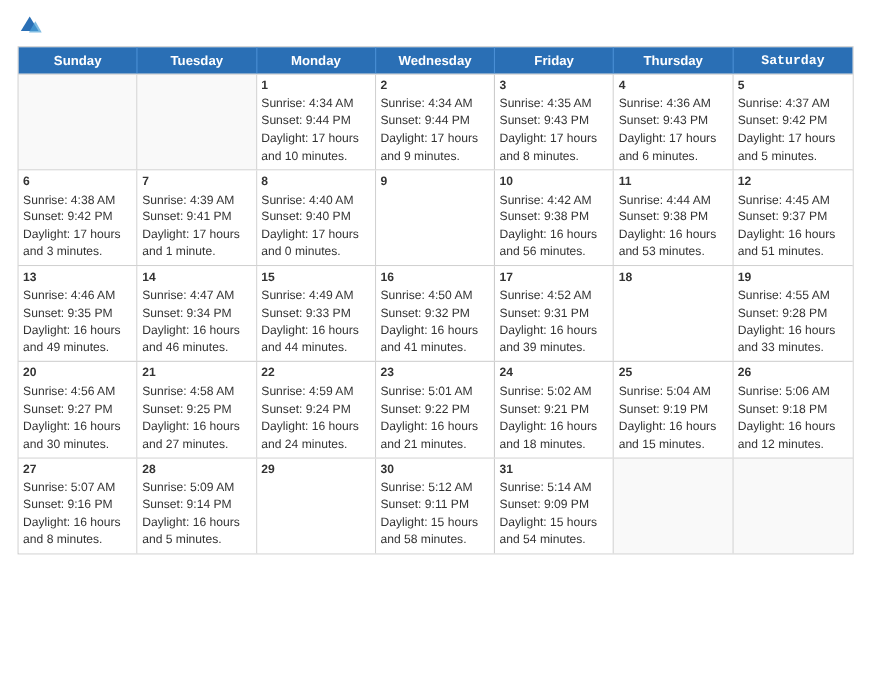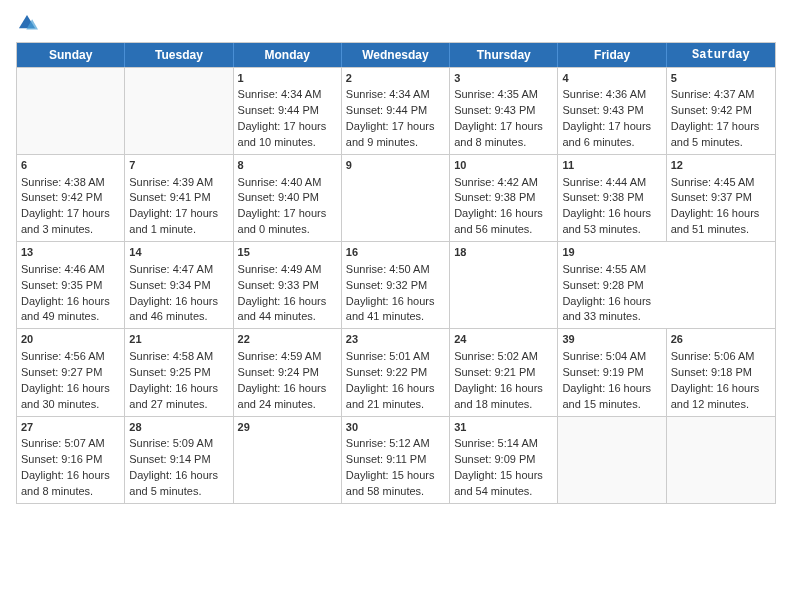--- a/index.html
+++ b/index.html
@@ -132,22 +132,22 @@
       <div class="location"></div>
     </div>
   </div>
 
   <div class="calendar">
     <div class="cal-header">
     <div class="cal-header-cell">Sunday</div>
         <div class="cal-header-cell">Tuesday</div>
         <div class="cal-header-cell">Monday</div>
         <div class="cal-header-cell">Wednesday</div>
+        <div class="cal-header-cell">Friday</div>
         <div class="cal-header-cell">Thursday</div>
-        <div class="cal-header-cell">Friday</div>
         <div class="cal-header-cell">Saturday</div>
       </div>
     <div class="cal-body">
     <div class="cal-row">
           <div class="cal-cell empty"></div>
           <div class="cal-cell empty"></div>
           <div class="cal-cell"><span class="day-number">1</span><span class="info">Sunrise: 4:34 AM
 Sunset: 9:44 PM
 Daylight: 17 hours and 10 minutes.</span></div>
           <div class="cal-cell"><span class="day-number">2</span><span class="info">Sunrise: 4:34 AM
@@ -190,20 +190,23 @@
 Daylight: 16 hours and 49 minutes.</span></div>
           <div class="cal-cell"><span class="day-number">14</span><span class="info">Sunrise: 4:47 AM
 Sunset: 9:34 PM
 Daylight: 16 hours and 46 minutes.</span></div>
           <div class="cal-cell"><span class="day-number">15</span><span class="info">Sunrise: 4:49 AM
 Sunset: 9:33 PM
 Daylight: 16 hours and 44 minutes.</span></div>
           <div class="cal-cell"><span class="day-number">16</span><span class="info">Sunrise: 4:50 AM
 Sunset: 9:32 PM
 Daylight: 16 hours and 41 minutes.</span></div>
+          <div class="cal-cell"><span class="day-number">17</span><span class="info">Sunrise: 4:52 AM
+Sunset: 9:31 PM
+Daylight: 16 hours and 39 minutes.</span></div>
           <div class="cal-cell"><span class="day-number">18</span></div>
           <div class="cal-cell"><span class="day-number">19</span><span class="info">Sunrise: 4:55 AM
 Sunset: 9:28 PM
 Daylight: 16 hours and 33 minutes.</span></div>
         </div>
         <div class="cal-row">
           <div class="cal-cell"><span class="day-number">20</span><span class="info">Sunrise: 4:56 AM
 Sunset: 9:27 PM
 Daylight: 16 hours and 30 minutes.</span></div>
           <div class="cal-cell"><span class="day-number">21</span><span class="info">Sunrise: 4:58 AM
@@ -211,21 +214,21 @@
 Daylight: 16 hours and 27 minutes.</span></div>
           <div class="cal-cell"><span class="day-number">22</span><span class="info">Sunrise: 4:59 AM
 Sunset: 9:24 PM
 Daylight: 16 hours and 24 minutes.</span></div>
           <div class="cal-cell"><span class="day-number">23</span><span class="info">Sunrise: 5:01 AM
 Sunset: 9:22 PM
 Daylight: 16 hours and 21 minutes.</span></div>
           <div class="cal-cell"><span class="day-number">24</span><span class="info">Sunrise: 5:02 AM
 Sunset: 9:21 PM
 Daylight: 16 hours and 18 minutes.</span></div>
-          <div class="cal-cell"><span class="day-number">39</span><span class="info">Sunrise: 5:04 AM
+          <div class="cal-cell"><span class="day-number">25</span><span class="info">Sunrise: 5:04 AM
 Sunset: 9:19 PM
 Daylight: 16 hours and 15 minutes.</span></div>
           <div class="cal-cell"><span class="day-number">26</span><span class="info">Sunrise: 5:06 AM
 Sunset: 9:18 PM
 Daylight: 16 hours and 12 minutes.</span></div>
         </div>
         <div class="cal-row">
           <div class="cal-cell"><span class="day-number">27</span><span class="info">Sunrise: 5:07 AM
 Sunset: 9:16 PM
 Daylight: 16 hours and 8 minutes.</span></div>

